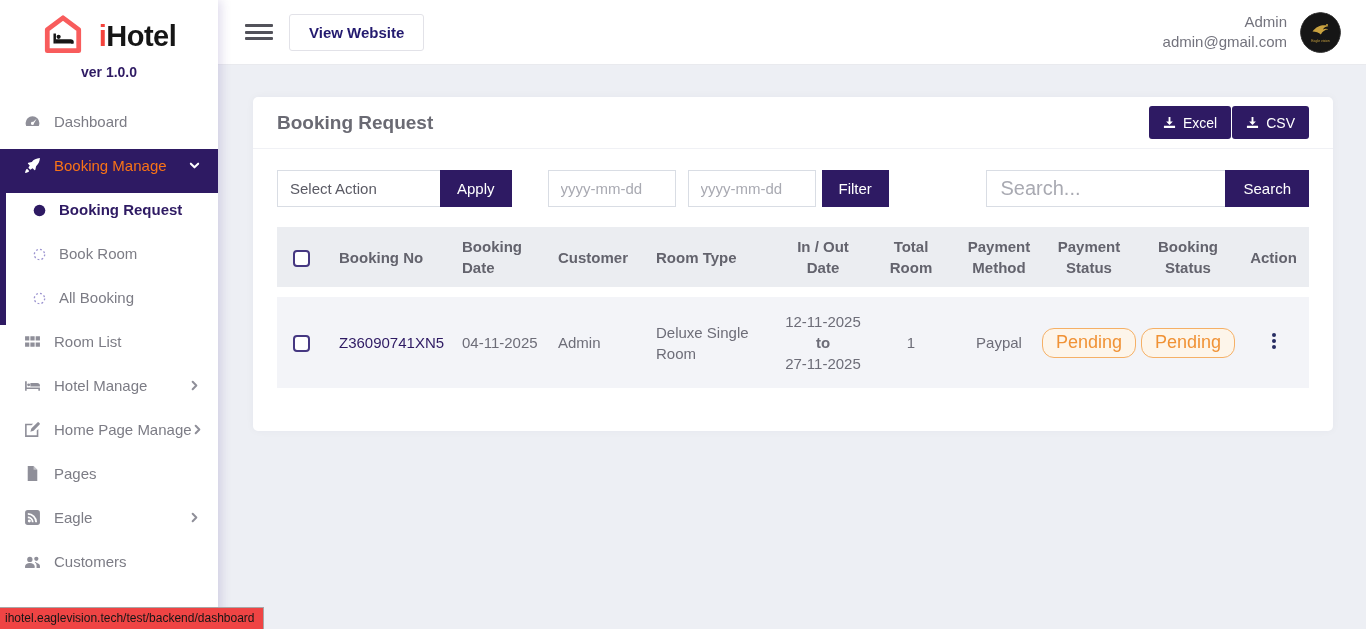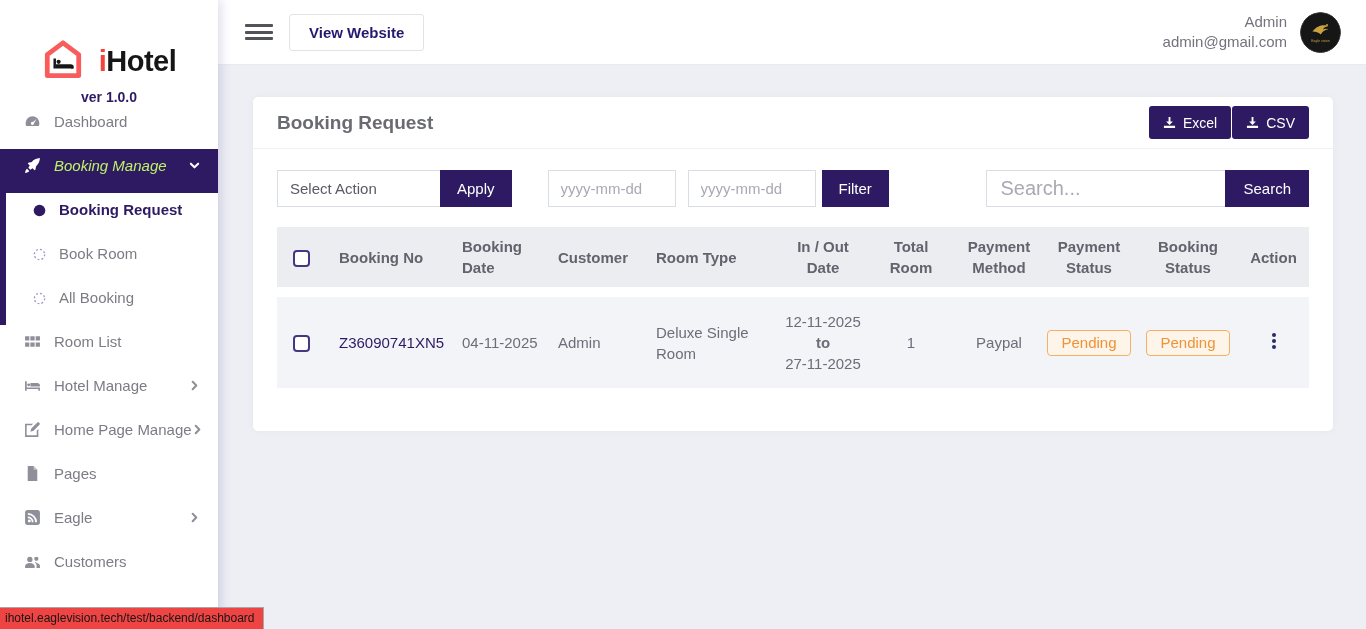--- a/index.html
+++ b/index.html
@@ -5,35 +5,35 @@
   * { margin:0; padding:0; box-sizing:border-box; }
   html,body { width:1366px; height:629px; overflow:hidden; }
   body { font-family:"Liberation Sans", sans-serif; background:#edeff4; }
 
   .app { display:flex; width:1366px; height:629px; }
 
   
   .sidebar { width:218px; min-width:218px; height:629px; background:#fff; position:relative;
              box-shadow:3px 0 10px rgba(76,56,150,.18); z-index:10; }
   .brand { height:105px; text-align:center; padding-top:14px; }
-  .logo-row { display:flex; align-items:center; justify-content:center; gap:15px;margin-top:25px; }
+  .logo-row { display:flex; align-items:center; justify-content:center; gap:15px; }
   .brand-text { font-size:29px; font-weight:800; letter-spacing:-.5px; color:#161616; }
   .brand-text .i { color:#f4433c; }
   .version { margin-top:6px; font-size:14px; font-weight:700; color:#2e1a63; }
 
   .menu { margin-top:0; }
   .nav-item { display:flex; align-items:center; height:44px; padding:0 18px 12px 24px;
               color:#7c7c85; font-size:15px; cursor:pointer; text-decoration:none; }
   .nav-icon { width:17px; height:17px; margin-right:13px; display:inline-flex; }
   .nav-icon svg { width:17px; height:17px; fill:#8f8f99; }
   .nav-label { flex:0 0 auto; }
   .nav-caret { margin-left:auto; display:inline-flex; }
   .nav-caret svg { width:11px; height:11px; stroke:#8f8f99; }
 
-  .nav-item.active-parent { background:#2e1a63; color:#bef264;font-style:italic; }
+  .nav-item.active-parent { background:#2e1a63; color:#f97316; }
   .nav-item.active-parent .nav-icon svg { fill:#fff; }
   .nav-item.active-parent .nav-caret svg { stroke:#fff; }
 
   .submenu { border-left:6px solid #2e1a63; background:#fff; }
   .submenu .nav-item { padding-left:26px; }
   .submenu .nav-icon { width:15px; height:15px; margin-right:12px; }
   .submenu .nav-item.active-sub { color:#2e1a63; font-weight:700; }
 
   
   .main { flex:1; display:flex; flex-direction:column; }
@@ -84,22 +84,22 @@
   .tdata { background:#f3f4f8; height:91px; margin-top:10px; color:#6d6d78; font-size:15px; }
   .cell { text-align:center; }
   .cell.left { text-align:left; padding-left:14px; padding-right:6px; }
   .room-type { line-height:21px; }
   .inout { line-height:21px; }
   .inout .sep { font-weight:700; }
   .checkbox { appearance:none; -webkit-appearance:none; width:17px; height:17px;
               border:2px solid #453781; border-radius:4px; background:#fff; cursor:pointer;
               display:inline-block; vertical-align:middle; }
   .booking-link { color:#2e1a63; text-decoration:none; cursor:pointer; }
-  .badge { display:inline-block; padding:3px 13px 4px; border:1px solid #f5b066; border-radius:4px;
-           color:#f09236; background:#fdf5ea; font-size:15px; }
+  .badge { display:inline-block; padding:3px 13px 4px; border:1px solid #f5b066; border-radius:12px;
+           color:#f09236; background:#fdf5ea; font-size:18px; }
   .dots { display:inline-block; cursor:pointer; padding:2px 6px; }
   .dots i { display:block; width:4px; height:4px; border-radius:50%; background:#272c63; margin:2px auto; }
 
   
   .statusbar { position:fixed; left:0; bottom:0; background:#ef4444; border:1px solid #a7a7a7;
                border-left:none; border-bottom:none; font-size:12px; color:#161616;
                padding:3px 8px 4px 5px; z-index:99; }
 </style>
 </head>
 <body>

